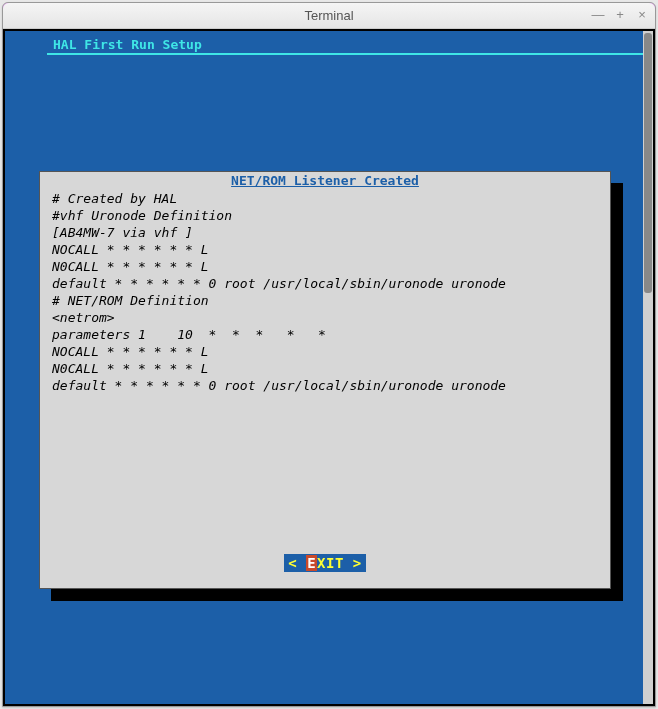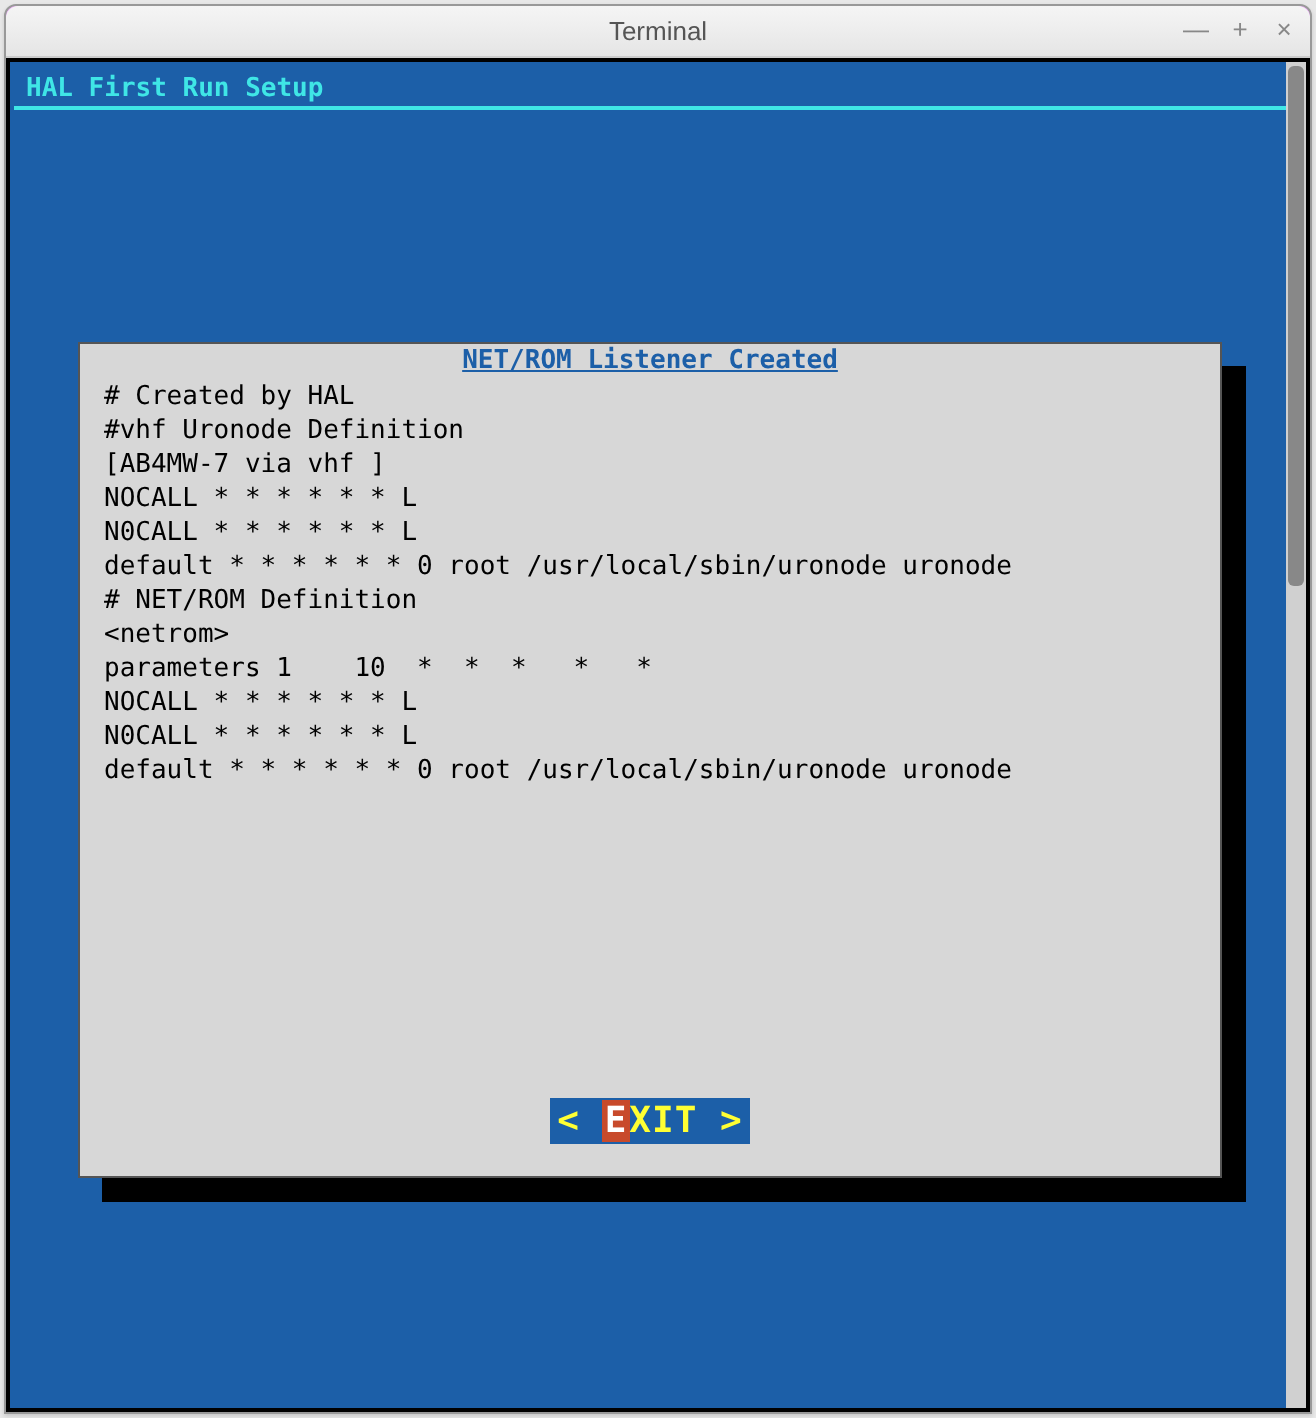--- a/index.html
+++ b/index.html
@@ -56,20 +56,21 @@
       line-height: 1;
     }
     .terminal-body {
       flex: 1;
       background: #1c5fa8;
       border: 2px solid #000;
       position: relative;
       font-family: "DejaVu Sans Mono", "Liberation Mono", monospace;
       font-size: 13px;
       overflow: hidden;
+      padding-left: 40px;
     }
     .app-title {
       color: #3fe6e6;
       font-weight: bold;
       padding: 6px 8px 1px 8px;
       font-family: "DejaVu Sans Mono", monospace;
     }
     .app-rule {
       height: 2px;
       background: #3fe6e6;
@@ -112,34 +113,35 @@
     .dialog-content {
       position: absolute;
       top: 18px;
       left: 12px;
       right: 12px;
       color: #000;
       font-family: "DejaVu Sans Mono", monospace;
       font-size: 13px;
       line-height: 17px;
       white-space: pre;
+      font-style: italic;
     }
     .dialog-button-row {
       position: absolute;
       bottom: 16px;
       left: 0;
       right: 0;
       text-align: center;
     }
     .exit-btn {
       display: inline-block;
       background: #1c5fa8;
       color: #ffff33;
       font-family: "DejaVu Sans Mono", monospace;
-      font-size: 18px;
+      font-size: 14px;
       font-weight: bold;
       padding: 1px 4px;
       cursor: pointer;
       letter-spacing: 0.5px;
     }
     .exit-btn .hl {
       background: #c84a2b;
       color: #fff;
       padding: 0 1px;
     }

